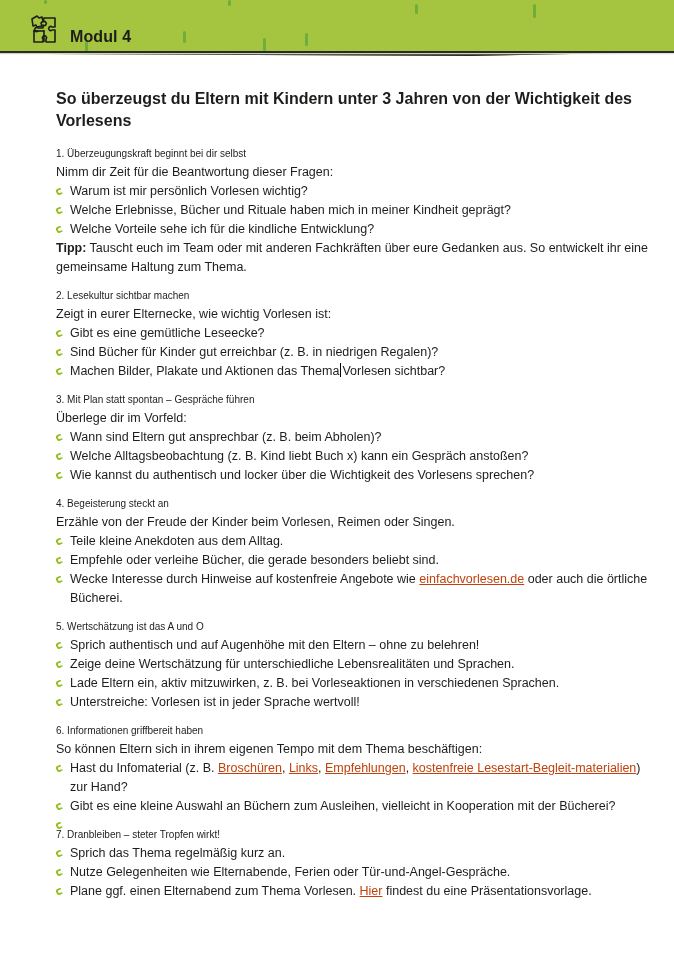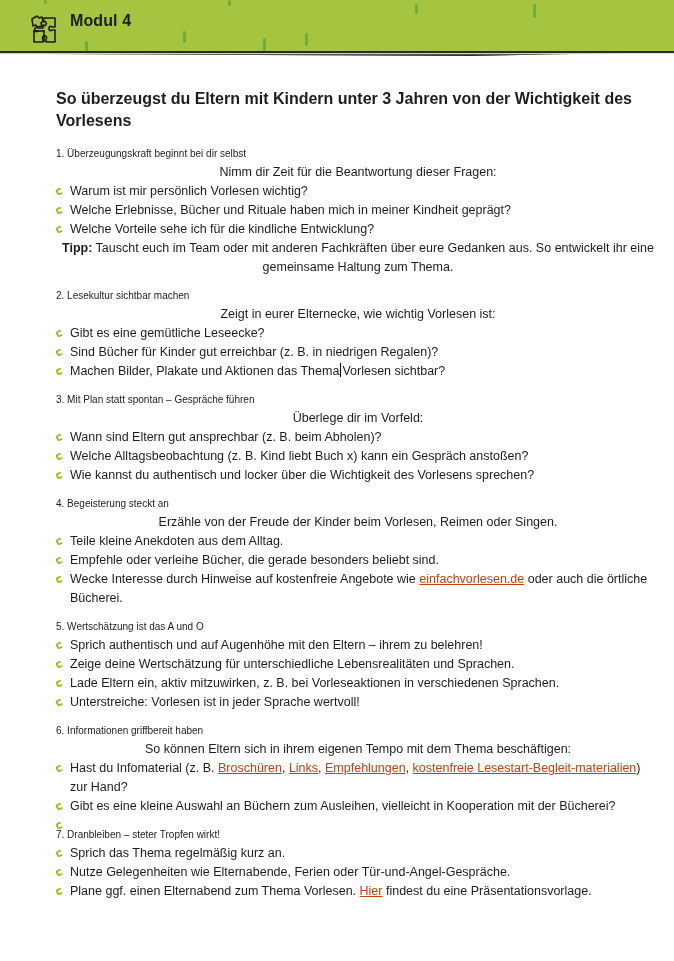--- a/index.html
+++ b/index.html
@@ -10,30 +10,30 @@
     position: absolute; left: 0; top: 0; width: 674px; height: 56px;
     background: #a5c440;
     border-bottom: 2px solid #2a2a28;
     clip-path: polygon(0 0, 100% 0, 100% 93%, 70% 100%, 35% 98%, 0 96%);
   }
   .header .blade { position: absolute; width: 3px; border-radius: 2px; background: #6fae3b; }
   .header-bottom-line {
     position: absolute; left: 0; top: 51px; width: 674px; height: 4px;
     background: linear-gradient(180deg, #2a2a28 0, #2a2a28 1.5px, #d8d8d6 2px, rgba(255,255,255,0) 4px);
   }
-  .brand { position: absolute; left: 28px; top: 12px; display: flex; align-items: flex-start; gap: 8px; }
+  .brand { position: absolute; left: 28px; top: 12px; display: flex; align-items: flex-end; gap: 8px; }
   .brand svg { width: 34px; height: 34px; }
   .brand-label { font-size: 16px; font-weight: bold; color: #1d1d1b; letter-spacing: 0.1px; }
 
   .content { position: absolute; left: 36px; top: 88px; width: 604px; margin-left: 20px; }
   .title { font-size: 16px; font-weight: bold; line-height: 22px; color: #1d1d1b; margin-bottom: 12px; }
 
   .section { margin-bottom: 9px; }
   .section h2 { font-size: 10px; font-weight: normal; line-height: 19px; }
-  .section p { font-size: 12.5px; line-height: 19px; text-align: center; }
+  .section p { font-size: 12.5px; line-height: 19px; }
   .section ul { list-style: none; }
   .section li { position: relative; padding-left: 14px; font-size: 12.5px; line-height: 19px; }
   .section li .bullet {
     position: absolute; left: 0; top: 6px; width: 7px; height: 7px;
     border: 2.2px solid #95c11f; border-right-color: transparent; border-radius: 50%;
     transform: rotate(-20deg);
   }
   .tip b { font-weight: bold; }
   a.link { color: #c2410c; text-decoration: underline; }
   .cursor { display: inline-block; width: 1px; height: 14px; background: #000; vertical-align: -2px; margin: 0 1px; }
@@ -103,21 +103,21 @@
     <ul>
       <li><span class="bullet"></span><span>Teile kleine Anekdoten aus dem Alltag.</span></li>
       <li><span class="bullet"></span><span>Empfehle oder verleihe Bücher, die gerade besonders beliebt sind.</span></li>
       <li><span class="bullet"></span><span>Wecke Interesse durch Hinweise auf kostenfreie Angebote wie </span><a class="link">einfachvorlesen.de</a><span> oder auch die örtliche Bücherei.</span></li>
     </ul>
   </div>
 
   <div class="section">
     <h2>5. Wertschätzung ist das A und O</h2>
     <ul>
-      <li><span class="bullet"></span><span>Sprich authentisch und auf Augenhöhe mit den Eltern – ihrem zu belehren!</span></li>
+      <li><span class="bullet"></span><span>Sprich authentisch und auf Augenhöhe mit den Eltern – ohne zu belehren!</span></li>
       <li><span class="bullet"></span><span>Zeige deine Wertschätzung für unterschiedliche Lebensrealitäten und Sprachen.</span></li>
       <li><span class="bullet"></span><span>Lade Eltern ein, aktiv mitzuwirken, z. B. bei Vorleseaktionen in verschiedenen Sprachen.</span></li>
       <li><span class="bullet"></span><span>Unterstreiche: Vorlesen ist in jeder Sprache wertvoll!</span></li>
     </ul>
   </div>
 
   <div class="section">
     <h2>6. Informationen griffbereit haben</h2>
     <p>So können Eltern sich in ihrem eigenen Tempo mit dem Thema beschäftigen:</p>
     <ul>

